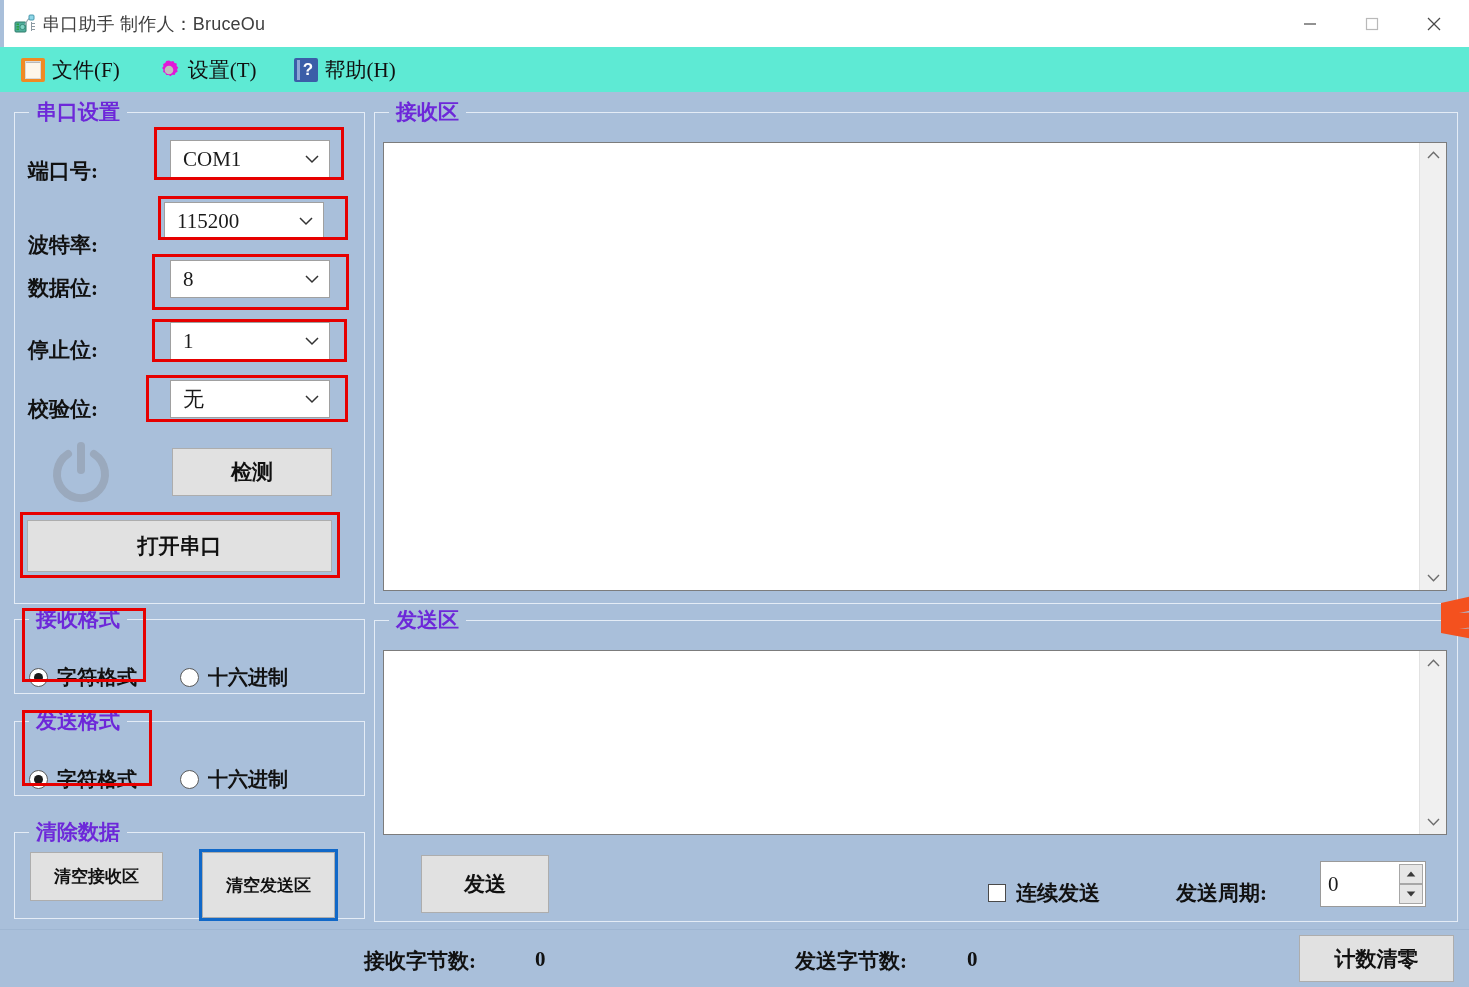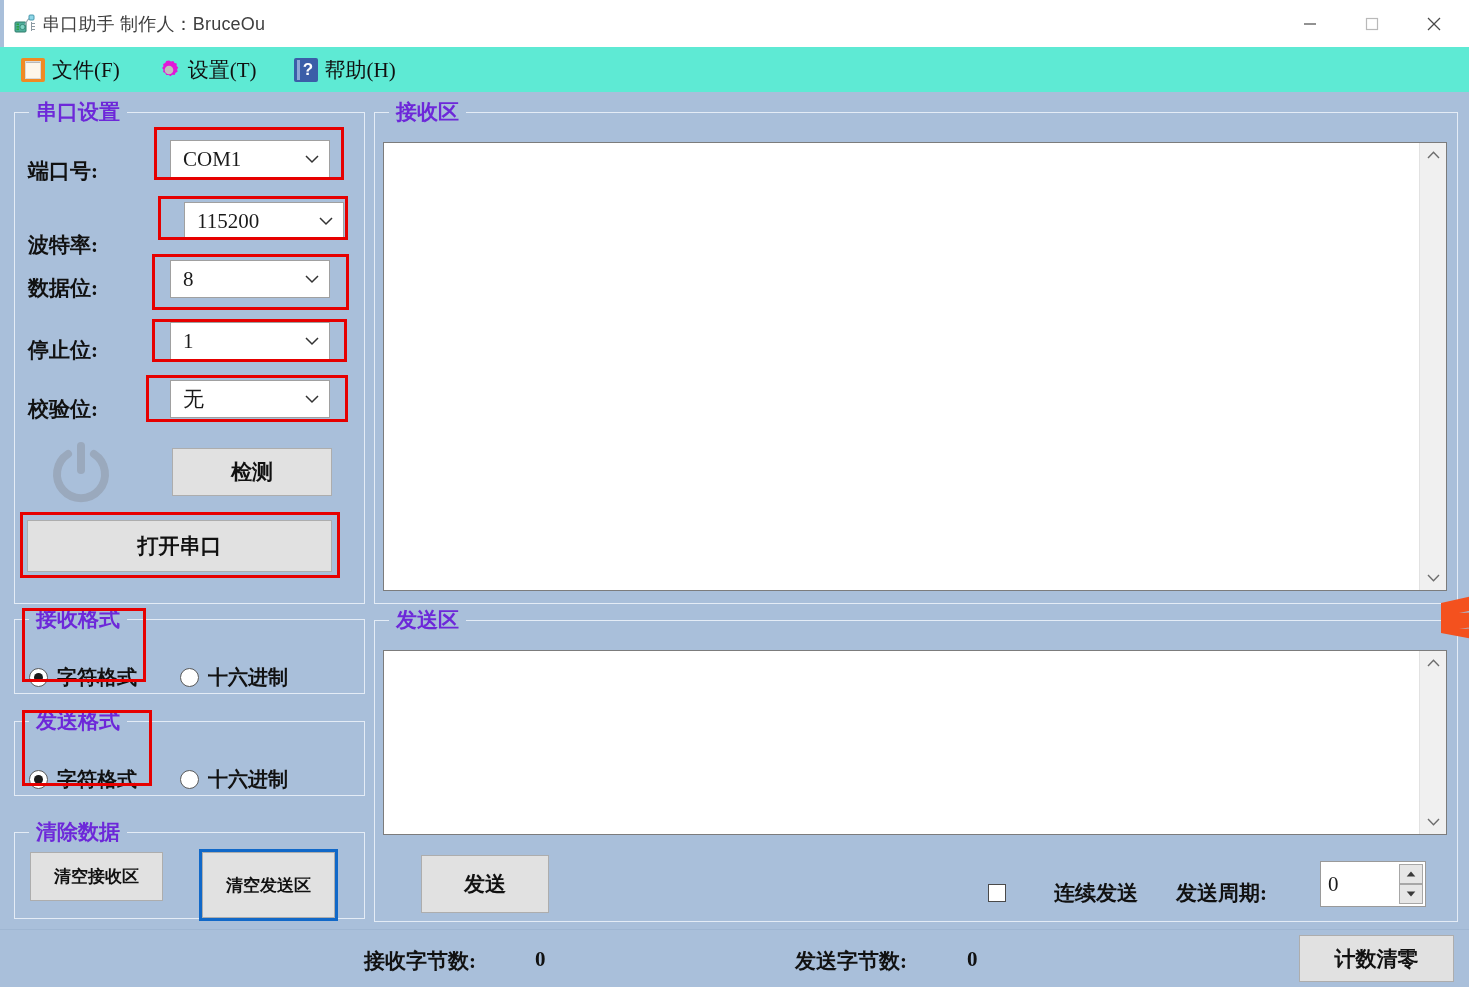--- a/index.html
+++ b/index.html
@@ -182,21 +182,21 @@
     border-radius: 50%; background: #1a1a1a;
   }
   .rlabel {
     font-family: "Liberation Serif", serif;
     font-weight: bold;
     font-size: 20px; color: #111111;
     margin-left: 9px; white-space: nowrap;
   }
 
   
-  .check { position: absolute; display: flex; align-items: center; gap: 38px; }
+  .check { position: absolute; display: flex; align-items: center; }
   .cbox {
     width: 18px; height: 18px;
     border: 1px solid #4a4a4a; background: #ffffff;
     box-sizing: border-box; flex: 0 0 auto;
   }
   .clabel {
     font-family: "Liberation Serif", serif;
     font-weight: bold;
     font-size: 21px; color: #111111;
     margin-left: 10px; white-space: nowrap;
@@ -339,21 +339,21 @@
     <div class="lbl" style="left:28px; top:65px;">端口号:</div>
     <div class="combo" style="left:170px; top:48px; width:160px; height:38px;">
       <div class="cval">COM1</div>
       <svg class="carrow" width="14" height="9" viewBox="0 0 14 9">
         <polyline points="1,1.5 7,7.5 13,1.5" fill="none" stroke="#333" stroke-width="1.5"></polyline>
       </svg>
     </div>
     <div class="redbox" style="left:154px; top:35px; width:190px; height:53px;"></div>
 
     <div class="lbl" style="left:28px; top:123px;margin-top:16px;">波特率:</div>
-    <div class="combo" style="left:184px; top:110px; width:160px; height:38px;">
+    <div class="combo" style="left:164px; top:110px; width:160px; height:38px;">
       <div class="cval">115200</div>
       <svg class="carrow" width="14" height="9" viewBox="0 0 14 9">
         <polyline points="1,1.5 7,7.5 13,1.5" fill="none" stroke="#333" stroke-width="1.5"></polyline>
       </svg>
     </div>
     <div class="redbox" style="left:158px; top:104px; width:190px; height:44px;"></div>
 
     <div class="lbl" style="left:28px; top:182px;">数据位:</div>
     <div class="combo" style="left:170px; top:168px; width:160px; height:38px;">
       <div class="cval">8</div>

